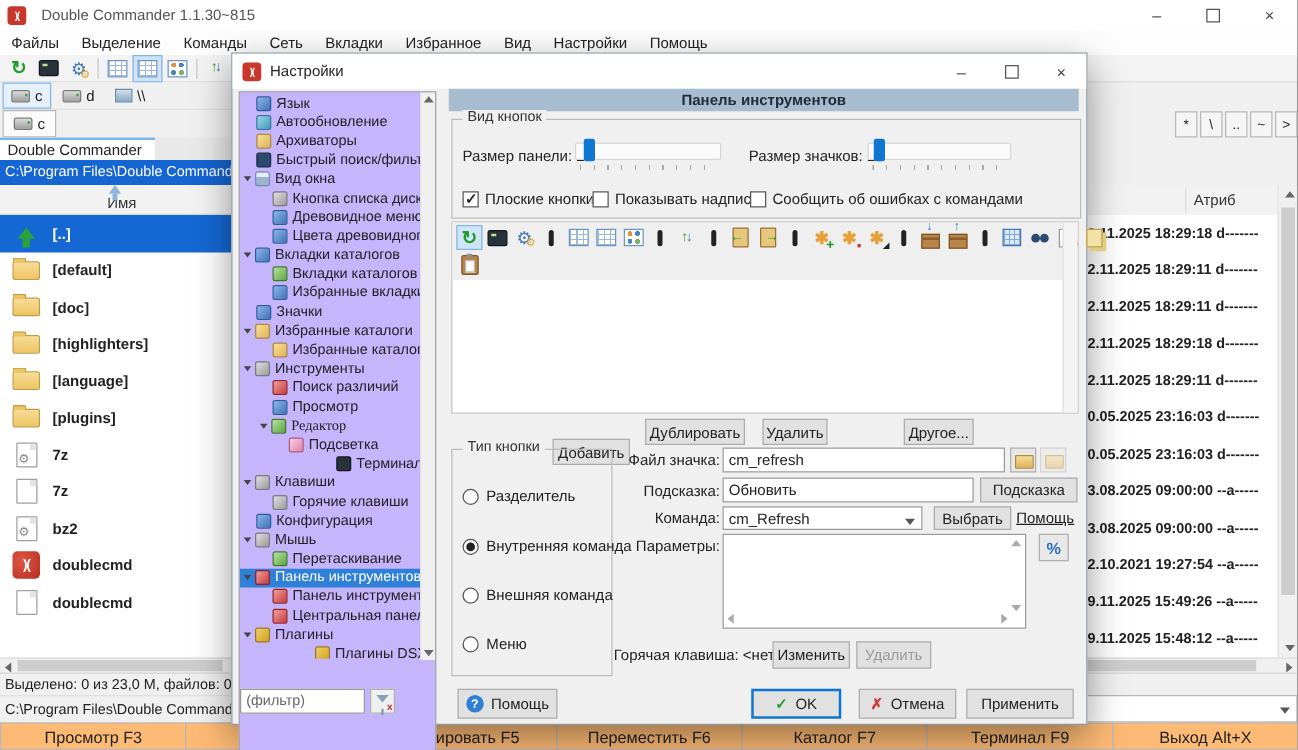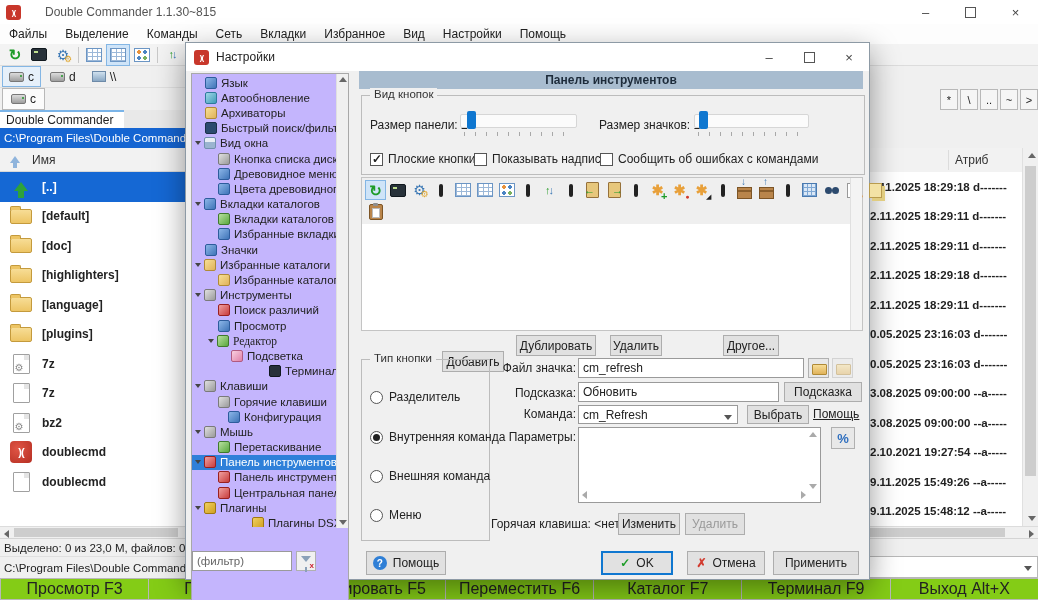--- a/index.html
+++ b/index.html
@@ -4,21 +4,21 @@
 <style>
   html,body{margin:0;padding:0;background:#444;}
   #app{position:relative;width:1038px;height:600px;overflow:hidden;background:#f0f0f0;
        font-family:"Liberation Sans",sans-serif;font-size:12px;color:#222;}
   .abs{position:absolute;}
   
   #titlebar{left:0;top:0;width:1038px;height:24px;background:#fff;display:flex;align-items:center;}
   .dcico{width:15px;height:15px;background:#c8372b;border-radius:3px;color:#fff;font-size:8px;font-weight:bold;
          display:flex;align-items:center;justify-content:center;flex:none;}
   .dcico::before{content:")(";letter-spacing:-1px;}
-  #title-text{margin-left:24px;color:#555;}
+  #title-text{margin-left:12px;color:#555;}
   .wbtns{margin-left:auto;display:flex;height:100%;}
   .wbtn{width:45px;height:100%;display:flex;align-items:center;justify-content:center;color:#444;font-size:13px;}
   .maxbox{width:9px;height:9px;border:1px solid #555;}
   #menubar{left:0;top:24px;width:1038px;height:20px;background:#fdfdfd;display:flex;align-items:center;
            border-bottom:1px solid #e4e4e4;}
   .menu-item{padding:0 9px;height:100%;display:flex;align-items:center;}
   #maintoolbar{left:0;top:44px;width:1038px;height:22px;background:#f3f3f3;display:flex;align-items:center;
                border-bottom:1px solid #dcdcdc;padding-left:3px;box-sizing:border-box;}
   .tbtn{width:22px;height:20px;display:flex;align-items:center;justify-content:center;border:1px solid transparent;}
   .tbtn.sel{background:#cfe4f8;border:1px solid #84b6e4;}
@@ -68,21 +68,21 @@
   .dbtn.active{background:#e6f0fa;border:1px solid #84b6e4;}
   .hdd{width:13px;height:8px;background:linear-gradient(#dcdcdc,#9e9e9e);border:1px solid #787878;border-radius:2px;position:relative;}
   .hdd::after{content:"";position:absolute;right:1px;top:2px;width:2px;height:2px;background:#49a24f;}
   .neticon{width:12px;height:9px;background:linear-gradient(#cfe0ee,#8aa8c4);border:1px solid #6d8aa8;}
   #drivetabrow{left:0;top:88px;width:185px;height:22px;background:#f0f0f0;display:flex;align-items:center;padding-left:2px;box-sizing:border-box;}
   #drivetab{height:20px;display:flex;align-items:center;gap:4px;padding:0 8px;background:#fbfbfb;border:1px solid #b8b8b8;}
   #dirtabrow{left:0;top:110px;width:185px;height:18px;background:#e9e9e9;display:flex;}
   #dirtab{width:124px;background:#fff;border-top:2px solid #7ab4e8;display:flex;align-items:center;padding-left:6px;box-sizing:border-box;font-size:12px;}
   #pathbar{left:0;top:128px;width:185px;height:20px;background:#1565d2;color:#fff;display:flex;align-items:center;
            padding-left:4px;box-sizing:border-box;white-space:nowrap;overflow:hidden;font-size:11.5px;}
-  #lheader{left:0;top:148px;width:185px;height:24px;background:#f2f2f2;border-bottom:1px solid #d8d8d8;display:flex;align-items:center;padding-left:10px;box-sizing:border-box;color:#333;}
+  #lheader{left:0;top:148px;width:185px;height:24px;background:#f2f2f2;border-bottom:1px solid #d8d8d8;display:flex;align-items:center;padding-left:10px;box-sizing:border-box;color:#333;flex-direction:column;}
   .sortup{width:0;height:0;border-left:5px solid transparent;border-right:5px solid transparent;border-bottom:7px solid #8fb4dc;position:relative;margin-right:12px;}
   .sortup::after{content:"";position:absolute;left:-2px;top:7px;width:4px;height:5px;background:#8fb4dc;}
   #filelist{left:0;top:172px;width:185px;height:354px;background:#fff;}
   .frow{height:29.5px;display:flex;align-items:center;padding-left:8px;box-sizing:border-box;}
   .frow.sel{background:#1568d4;}
   .frow.sel .fname{color:#fff;}
   .fic{width:26px;display:flex;align-items:center;justify-content:center;flex:none;}
   .fname{font-weight:bold;margin-left:8px;white-space:nowrap;overflow:hidden;}
   .fi-folder{width:20px;height:13px;background:linear-gradient(#f7dd96,#edc565);border:1px solid #c49a3c;border-radius:2px;position:relative;}
   .fi-folder::before{content:"";position:absolute;top:-4px;left:-1px;width:9px;height:3px;background:#edc565;border:1px solid #c49a3c;border-bottom:none;border-radius:2px 2px 0 0;}
@@ -111,21 +111,21 @@
   #rvscroll{left:1022px;top:148px;width:16px;height:378px;background:#f0f0f0;border-left:1px solid #e0e0e0;box-sizing:border-box;}
   .arrU{position:absolute;left:5px;width:0;height:0;border-left:4px solid transparent;border-right:4px solid transparent;border-bottom:5px solid #666;}
   .arrD{position:absolute;left:5px;width:0;height:0;border-left:4px solid transparent;border-right:4px solid transparent;border-top:5px solid #666;}
   .vthumb{position:absolute;left:2px;width:11px;background:#cdcdcd;}
   #rhscroll{left:868px;top:526px;width:170px;height:12px;background:#f0f0f0;border-top:1px solid #dcdcdc;}
   #rstatus{left:868px;top:538px;width:170px;height:18px;background:#f0f0f0;border-top:1px solid #d4d4d4;}
   #rcmd{left:868px;top:556px;width:170px;height:22px;background:#fff;border:1px solid #b8b8b8;box-sizing:border-box;}
   .combo-arrow{position:absolute;right:5px;top:9px;width:0;height:0;border-left:4px solid transparent;border-right:4px solid transparent;border-top:5px solid #555;}
   
   #fbar{left:0;top:578px;width:1038px;height:22px;display:flex;background:#e4e4e4;}
-  .fkey{flex:1;background:#84cc16;border:1px solid #b8b8b8;margin-right:-1px;display:flex;align-items:center;justify-content:center;font-size:16px;color:#222;}
+  .fkey{flex:1;background:#fdba74;border:1px solid #b8b8b8;margin-right:-1px;display:flex;align-items:center;justify-content:center;font-size:13px;color:#222;}
   
   #dialog{left:185px;top:42px;width:683px;height:536px;background:#f0f0f0;border:1px solid #8d9aa5;box-sizing:content-box;
           box-shadow:0 10px 28px rgba(0,0,0,.4);}
   #dtitle{position:absolute;left:0;top:0;width:683px;height:28px;background:#fff;display:flex;align-items:center;padding-left:8px;box-sizing:border-box;}
   #dtitle .wbtn{width:40px;height:28px;}
   
   #treebox{position:absolute;left:5px;top:30px;width:158px;height:572px;background:#c4b5fd;border:1px solid #a8a8a8;box-sizing:border-box;}
   #treeitems{position:absolute;left:0;top:1px;width:146px;height:452px;overflow:hidden;}
   .titem{display:flex;align-items:center;height:15.2px;font-size:11.5px;white-space:nowrap;overflow:hidden;}
   .titem.sel{background:#2f80d9;}
@@ -526,21 +526,21 @@
           <div class="titem" style="padding-left: 3px;">
             <span class="chev"></span>
             <span class="tic t-gray"></span>
             <span class="tlabel">Клавиши</span>
           </div>
           <div class="titem" style="padding-left: 16px;">
             <span class="chsp"></span>
             <span class="tic t-gray"></span>
             <span class="tlabel">Горячие клавиши</span>
           </div>
-          <div class="titem" style="padding-left: 3px; margin-left: 23px;">
+          <div class="titem" style="padding-left: 3px;">
             <span class="chsp"></span>
             <span class="tic t-blue"></span>
             <span class="tlabel">Конфигурация</span>
           </div>
           <div class="titem" style="padding-left: 3px;">
             <span class="chev"></span>
             <span class="tic t-gray"></span>
             <span class="tlabel">Мышь</span>
           </div>
           <div class="titem" style="padding-left: 16px;">

